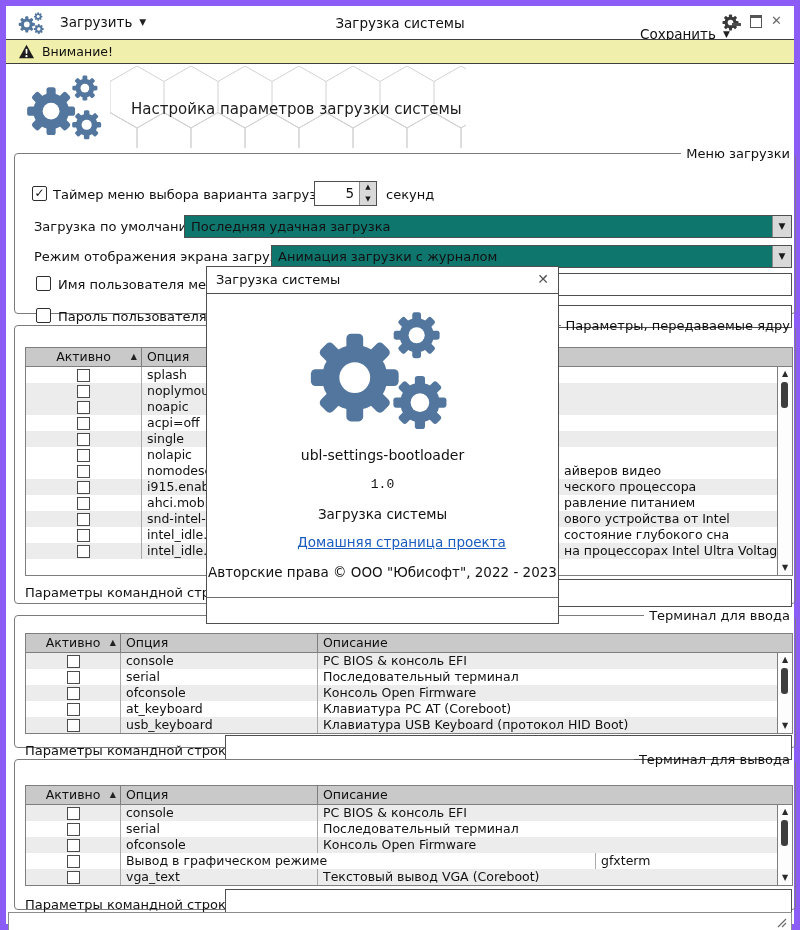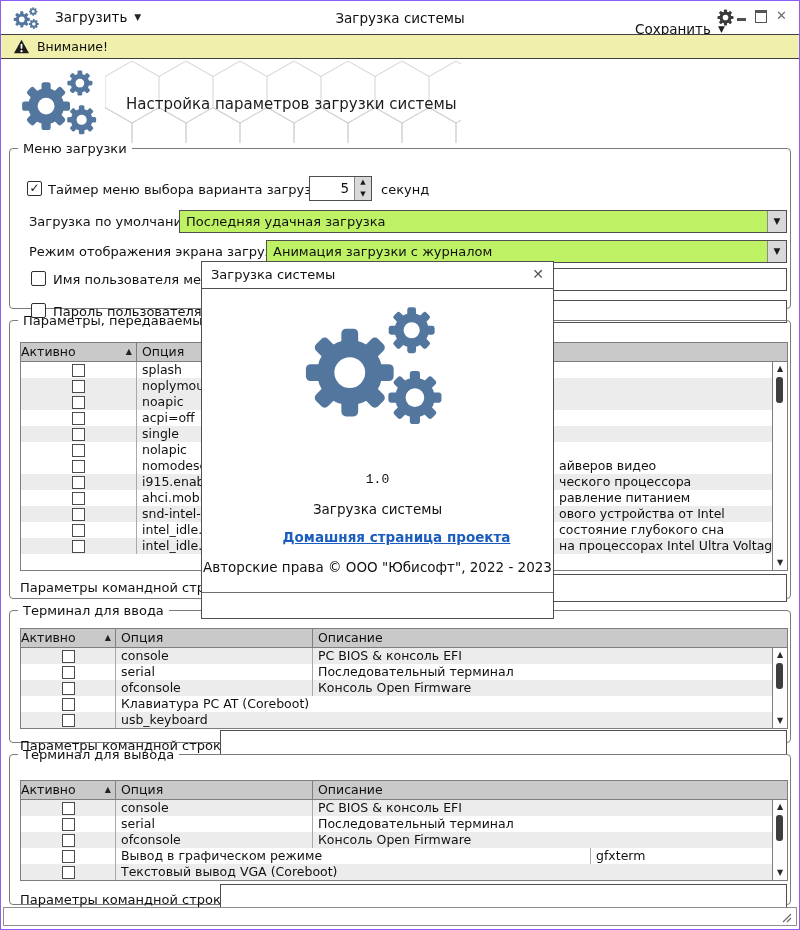--- a/index.html
+++ b/index.html
@@ -1,17 +1,17 @@
 <!DOCTYPE html>
 <html style="--accent-blue: #53769E; --warning-bg: #F0EFAB; --link-blue: #1B5CBF; --header-gray: #C9C9C9; --row-alt: #ECECEC;"><head>
 <meta charset="utf-8">
 <style>
   html,body{margin:0;padding:0;}
   body{width:800px;height:930px;position:relative;font-family:"DejaVu Sans",sans-serif;background:#fff;color:#111;overflow:hidden;}
-  #win{position:absolute;inset:0;border:1px solid #8b5cf6;background:#fff;}
+  #win{position:absolute;inset:0;border:6px solid #8b5cf6;background:#fff;}
 
   
   .toolbar{position:absolute;left:0;top:0;right:0;height:33px;background:#fff;border-bottom:1px solid #3f3f3f;display:flex;align-items:center;}
   .tb-logo{position:absolute;left:12px;top:5px;width:28px;height:24px;color:var(--accent-blue);}
   .tb-btn{display:flex;align-items:center;gap:7px;font-size:13.5px;cursor:default;}
   .tb-load{position:absolute;left:54px;top:8px;}
   .tb-save{position:absolute;left:622px;top:20px;margin-left:12px;}
   .tb-title{position:absolute;left:0;right:0;text-align:center;font-size:13.5px;top:9px;}
   .dd-arrow{font-size:9px;color:#222;}
   .tb-gear{position:absolute;left:716px;top:8px;width:17px;height:17px;color:#3a3a3a;}
@@ -26,45 +26,45 @@
   .warn-txt{font-size:12.5px;margin-left:7px;}
 
   
   .apphead{position:absolute;left:0;top:58px;right:0;height:86px;background:#fff;}
   .hexes{position:absolute;left:104px;top:2px;width:356px;height:82px;}
   .head-logo{position:absolute;left:19px;top:8px;width:83px;height:70px;color:var(--accent-blue);}
   .head-title{position:absolute;left:125px;top:36px;font-size:15px;color:#1c1c1c;}
 
   
   fieldset{position:absolute;left:8px;width:782px;border:1px solid #7b7b7b;border-radius:4px;margin:0;padding:0;background:transparent;box-sizing:border-box;}
-  legend{margin-left:8px;padding:0 5px;font-size:13px;}
+  legend{margin-left:0;padding:0 5px;font-size:13px;text-align:right;}
   .lbl{position:absolute;font-size:13px;white-space:nowrap;}
 
   
   .cb{position:absolute;width:13px;height:13px;border:1.4px solid #2e2e2e;background:#fff;border-radius:2px;font-size:12px;line-height:12px;text-align:center;font-weight:bold;color:#111;}
 
   
   .spin{position:absolute;height:25px;width:63px;border:1px solid #4f4f4f;background:#fff;display:flex;box-sizing:border-box;}
   .spin .val{flex:1;font-size:13.5px;line-height:23px;text-align:right;padding-right:5px;}
   .spin .btns{width:16px;border-left:1px solid #8a8a8a;background:#d9d9d9;display:flex;flex-direction:column;}
   .spin .btns div{flex:1;font-size:7px;line-height:11px;text-align:center;color:#1a1a1a;}
 
   
-  .combo{position:absolute;height:23px;border:1px solid #4f4f4f;background:#bef264;display:flex;box-sizing:border-box;align-items:center;}
+  .combo{position:absolute;height:23px;border:1px solid #4f4f4f;background:#0f766e;display:flex;box-sizing:border-box;align-items:center;}
   .combo .cval{flex:1;font-size:13px;line-height:21px;padding-left:6px;white-space:nowrap;overflow:hidden;}
   .combo .cbtn{width:18px;border-left:1px solid #8a8a8a;background:#d9d9d9;text-align:center;font-size:9px;line-height:21px;color:#1a1a1a;}
 
   
   .tinput{position:absolute;border:1px solid #4f4f4f;background:#fff;box-sizing:border-box;padding:0 4px;font-size:13px;font-family:inherit;outline:none;}
 
   
   .tbl{position:absolute;left:10px;width:768px;border:1px solid #7e7e7e;background:#fff;box-sizing:border-box;}
   .thead{height:18px;background:var(--header-gray);border-bottom:1px solid #7e7e7e;display:flex;font-size:12.5px;}
   .th{line-height:18px;box-sizing:border-box;white-space:nowrap;overflow:hidden;}
-  .th.c-a{text-align:left;position:relative;}
+  .th.c-a{text-align:center;position:relative;}
   .th .sort{position:absolute;right:4px;top:0;font-size:8px;color:#222;}
   .th.c-o,.th.c-d{padding-left:5px;border-left:1px solid #7e7e7e;}
   .th.c-sb{width:15px;}
   .tbody{position:relative;}
   .tr{display:flex;height:16px;}
   .tr.odd{background:var(--row-alt);}
   .tc{box-sizing:border-box;font-size:12.5px;line-height:16px;white-space:nowrap;overflow:hidden;}
   .tc.c-a{display:flex;}
   .tc.c-o,.tc.c-d{padding-left:5px;border-left:1px solid #a9a9a9;}
   .tc .rcb{width:11px;height:11px;border:1px solid #4b4b4b;background:#fff;margin:auto;}
@@ -82,21 +82,21 @@
   .dialog{position:absolute;left:200px;top:260px;width:353px;height:358px;background:#fff;border:1px solid #4f4f4f;z-index:20;box-sizing:border-box;}
   .dlg-title{height:26px;border-bottom:1px solid #4f4f4f;position:relative;}
   .dlg-title .txt{position:absolute;left:9px;top:5px;font-size:13px;}
   .dlg-title .x{position:absolute;right:9px;top:4px;font-size:14px;font-weight:bold;color:#555;}
   .dlg-logo{position:absolute;left:50%;transform:translateX(-50%);top:38px;width:152px;height:130px;color:var(--accent-blue);}
   .dlg-line{position:absolute;left:0;right:0;text-align:center;}
   .dlg-app{top:180px;font-size:14px;}
   .dlg-ver{top:210px;font-size:13px;font-family:Liberation Mono, monospace;}
   .dlg-sub{top:239px;font-size:13.5px;}
   .dlg-link{top:267px;font-size:13.5px;}
-  .dlg-link a{color:var(--link-blue);font-weight:700;margin-left:38px;}
+  .dlg-link a{color:var(--link-blue);font-weight:400;margin-left:38px;}
   .dlg-copy{top:297px;font-size:13.5px;}
   .dlg-sep{position:absolute;left:0;right:0;top:330px;border-top:1px solid #6f6f6f;}
 
   
   .statusbar{position:absolute;left:2px;right:2px;top:906px;height:19px;border:1px solid #8d8d8d;background:#fff;box-sizing:border-box;}
   .grip{position:absolute;right:4px;bottom:2px;width:11px;height:11px;}
   .hidden-defs{position:absolute;width:0;height:0;overflow:hidden;}
 </style>
 </head>
 <body>
@@ -339,27 +339,29 @@
             <div class="tc c-a">
               <span class="rcb"></span>
             </div>
             <div class="tc c-o">ofconsole</div>
             <div class="tc c-d">Консоль Open Firmware</div>
           </div>
           <div class="tr">
             <div class="tc c-a">
               <span class="rcb"></span>
             </div>
+            <div class="tc c-o">at_keyboard</div>
             <div class="tc c-d">Клавиатура PC AT (Coreboot)</div>
           </div>
           <div class="tr odd">
             <div class="tc c-a">
               <span class="rcb"></span>
             </div>
             <div class="tc c-o">usb_keyboard</div>
+            <div class="tc c-d">Клавиатура USB Keyboard (протокол HID Boot)</div>
           </div>
           <div class="sb">
           <div class="up">▲</div>
           <div class="thumb"></div>
           <div class="dn">▼</div>
         </div>
       </div>
     </div>
     <div class="lbl" style="left:10px;top:120px;">Параметры командной строки:</div>
     <input class="tinput" style="left: 210px; top: 112px; width: 567px; height: 25px;">
@@ -400,20 +402,21 @@
             <div class="tc c-a">
               <span class="rcb"></span>
             </div>
             <div class="tc c-d">Вывод в графическом режиме</div>
             <div class="tc c-o">gfxterm</div>
           </div>
           <div class="tr odd">
             <div class="tc c-a">
               <span class="rcb"></span>
             </div>
+            <div class="tc c-o">vga_text</div>
             <div class="tc c-d">Текстовый вывод VGA (Coreboot)</div>
           </div>
           <div class="sb">
           <div class="up">▲</div>
           <div class="thumb"></div>
           <div class="dn">▼</div>
         </div>
       </div>
     </div>
     <div class="lbl" style="left:10px;top:130px;">Параметры командной строки:</div>
@@ -427,20 +430,21 @@
   </div>
 
   <div class="dialog">
     <div class="dlg-title">
       <span class="txt">Загрузка системы</span>
       <span class="x">✕</span>
     </div>
     <svg class="dlg-logo" viewBox="0 0 140 118" fill="currentColor">
         <use href="#gear-logo"></use>
       </svg>
+    <div class="dlg-line dlg-app">ubl-settings-bootloader</div>
     <div class="dlg-line dlg-ver">1.0</div>
     <div class="dlg-line dlg-sub">Загрузка системы</div>
     <div class="dlg-line dlg-link"><a href="#">Домашняя страница проекта</a></div>
     <div class="dlg-line dlg-copy">Авторские права © ООО "Юбисофт", 2022 - 2023</div>
     <div class="dlg-sep"></div>
   </div>
 
 </div>
 
 </body></html>

